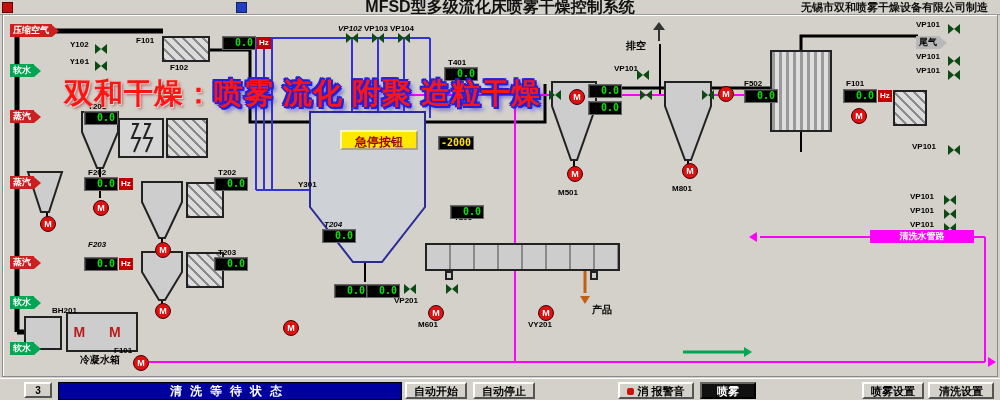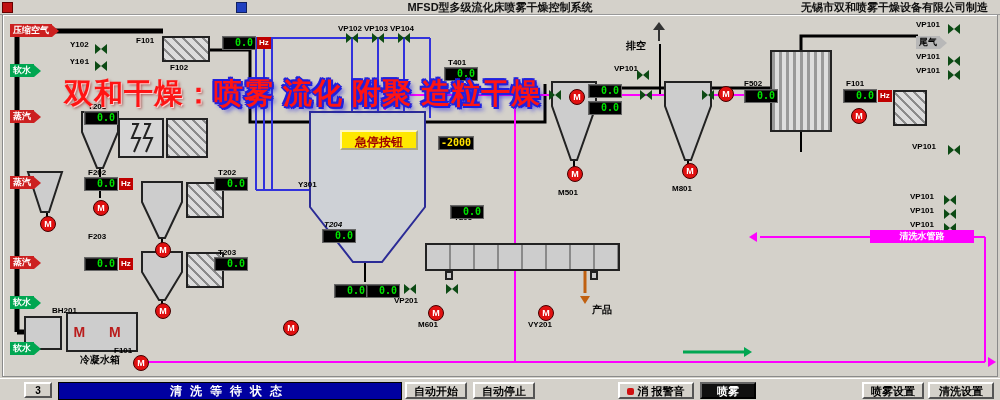--- a/index.html
+++ b/index.html
@@ -6,21 +6,21 @@
   #screen{position:relative;width:1000px;height:400px;background:#d4d1ca;overflow:hidden;
           font-family:"Liberation Sans",sans-serif;}
   
   #pipes-svg{position:absolute;left:0;top:0;z-index:1;}
   #overlay{position:absolute;inset:0;z-index:2;}
   #frame{position:absolute;left:2px;top:14px;width:994px;height:361px;border:1px solid #8a8a8a;
          box-shadow:inset 1px 1px 0 #ffffff;pointer-events:none;z-index:4;}
   
   #titlebar{position:absolute;left:0;top:0;width:100%;height:14px;background:#d4d1ca;
             border-bottom:1px solid #999;z-index:10;}
-  #titlebar .title{position:absolute;left:0;right:0;text-align:center;font-size:11px;font-weight:bold;color:#111;line-height:14px;}
+  #titlebar .title{position:absolute;left:0;right:0;text-align:center;font-size:16px;font-weight:bold;color:#111;line-height:14px;}
   #titlebar .mfr{position:absolute;right:12px;top:0;font-size:11px;font-weight:bold;color:#111;line-height:14px;}
   .mini-icon{position:absolute;width:9px;height:9px;top:2px;}
   #app-icon{left:2px;background:#c01010;border:1px solid #600;}
   #view-icon{left:236px;background:#2040c0;border:1px solid #102060;}
   
   #watermark{position:absolute;left:64px;top:74px;z-index:9;white-space:nowrap;pointer-events:none;
              font-size:29px;font-weight:bold;letter-spacing:1px;}
   .wm-brand{color:#ff1414;text-shadow:1px 1px 0 #ffd0d0,2px 2px 3px rgba(130,0,0,.55);}
   .wm-slogan{color:#ff1414;text-shadow:-2px 0 0 #2121dd,2px 0 0 #2121dd,0 -2px 0 #2121dd,0 2px 0 #2121dd,
              2px 2px 0 #2121dd,-2px -2px 0 #2121dd,4px 4px 4px rgba(33,33,221,.7);}
@@ -170,32 +170,32 @@
         <i class="head" style="border-left-color: rgb(0, 166, 81);"></i>
       </div>
       <div class="feed-arrow" style="left: 916px; top: 36px;">
         <span class="shaft" style="background: rgb(184, 184, 184); color: rgb(0, 0, 0);">尾气</span>
         <i class="head" style="border-left-color: rgb(184, 184, 184);"></i>
       </div>
       <div class="tag" style="left: 70px; top: 40px;">Y102</div>
       <div class="tag" style="left: 70px; top: 57px; font-family: Liberation Mono, monospace;">Y101</div>
       <div class="tag" style="left: 136px; top: 36px;">F101</div>
       <div class="tag" style="left: 170px; top: 63px;">F102</div>
-      <div class="tag" style="left: 338px; top: 24px;">VP102</div>
+      <div class="tag" style="left: 338px; top: 24px; font-style: italic;">VP102</div>
       <div class="tag" style="left: 364px; top: 24px;">VP103</div>
       <div class="tag" style="left: 390px; top: 24px;">VP104</div>
       <div class="tag" style="left: 448px; top: 58px;">T401</div>
       <div class="tag" style="left: 614px; top: 64px;">VP101</div>
       <div class="tag zh" style="left: 626px; top: 40px;">排空</div>
       <div class="tag" style="left: 744px; top: 79px;">F502</div>
       <div class="tag" style="left: 846px; top: 79px;">F101</div>
       <div class="tag" style="left: 88px; top: 102px;">T201</div>
       <div class="tag" style="left: 88px; top: 168px;">F202</div>
       <div class="tag" style="left: 218px; top: 168px;">T202</div>
-      <div class="tag" style="left: 88px; top: 232px;">F203</div>
+      <div class="tag" style="left: 88px; top: 240px; font-style: italic;">F203</div>
       <div class="tag" style="left: 218px; top: 248px;">T203</div>
       <div class="tag" style="left: 298px; top: 180px;">Y301</div>
       <div class="tag" style="left: 324px; top: 220px; font-style: italic;">T204</div>
       <div class="tag" style="left: 454px; top: 196px; margin-top: 17px;">T205</div>
       <div class="tag" style="left: 558px; top: 188px;">M501</div>
       <div class="tag" style="left: 672px; top: 184px;">M801</div>
       <div class="tag" style="left: 418px; top: 320px;">M601</div>
       <div class="tag" style="left: 528px; top: 320px;">VY201</div>
       <div class="tag" style="left: 394px; top: 296px;">VP201</div>
       <div class="tag" style="left: 24px; top: 306px; margin-left: 28px;">BH201</div>

